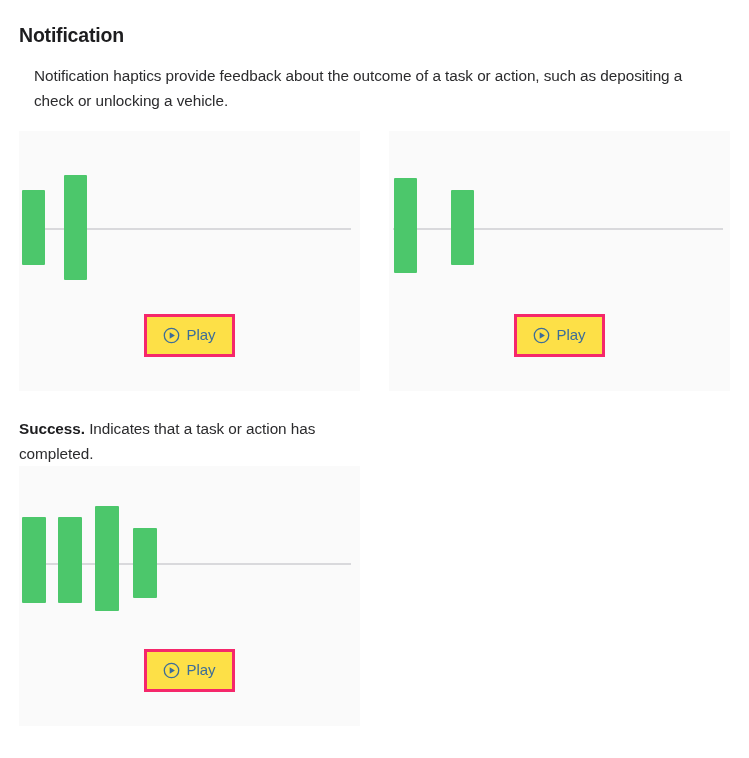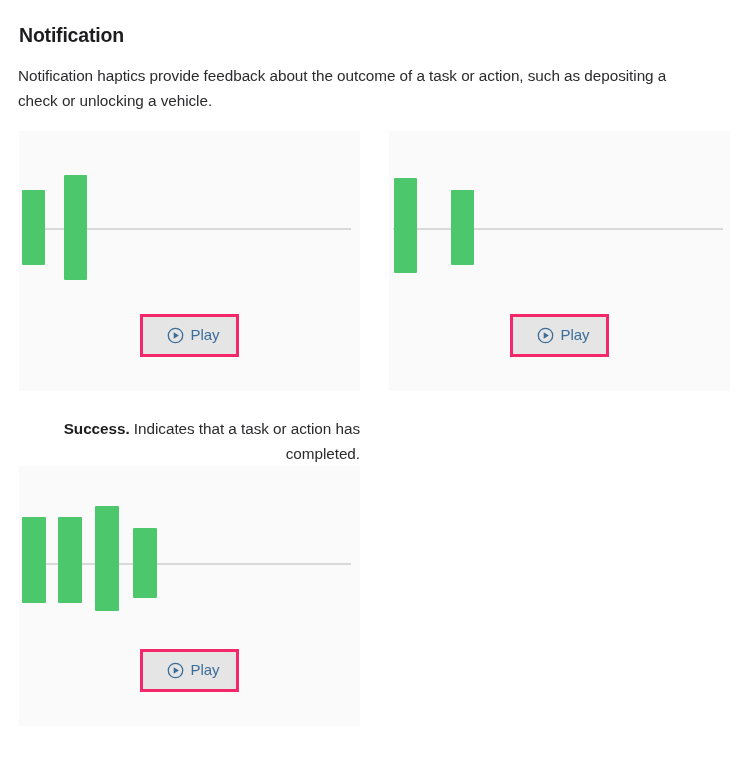--- a/index.html
+++ b/index.html
@@ -32,21 +32,21 @@
     top: 22px;
     font-size: 19.5px;
     font-weight: 700;
     letter-spacing: -0.2px;
     color: #1d1d1f;
     line-height: 26px;
   }
 
   .section-intro {
     position: absolute;
-    left: 18px;
+    left: 34px;
     top: 63px;
     width: 668px;
     font-size: 15.3px;
     line-height: 25px;
     color: #2b2b2d;
     letter-spacing: -0.05px;
   }
 
   
   .grid {
@@ -100,22 +100,22 @@
     top: 186px;
     width: 341px;
     display: flex;
     justify-content: center;
   }
 
   .play-button {
     display: inline-flex;
     align-items: center;
     gap: 7px;
-    padding: 9px 17px 10px 24px;
-    background: #e5e5e5;
+    padding: 9px 17px 10px 16px;
+    background: #fde047;
     border: none;
     outline: 3px solid #f5276b;
     outline-offset: 0px;
     cursor: pointer;
     font-family: "Liberation Sans", "DejaVu Sans", sans-serif;
     font-size: 15px;
     color: #3c6d99;
     letter-spacing: -0.1px;
     line-height: 18px;
   }
@@ -125,21 +125,20 @@
   .play-icon { display: block; width: 17px; height: 17px; }
 
   
   .caption {
     width: 341px;
     margin-top: 25px;
     font-size: 15.3px;
     line-height: 25px;
     color: #2b2b2d;
     letter-spacing: -0.05px;
-    text-align: right;
   }
   .caption .lead { font-weight: 700; color: #1d1d1f; }
 
   .cell-empty { width: 341px; }
 </style>
 </head>
 <body>
 
 <div class="page">
 

